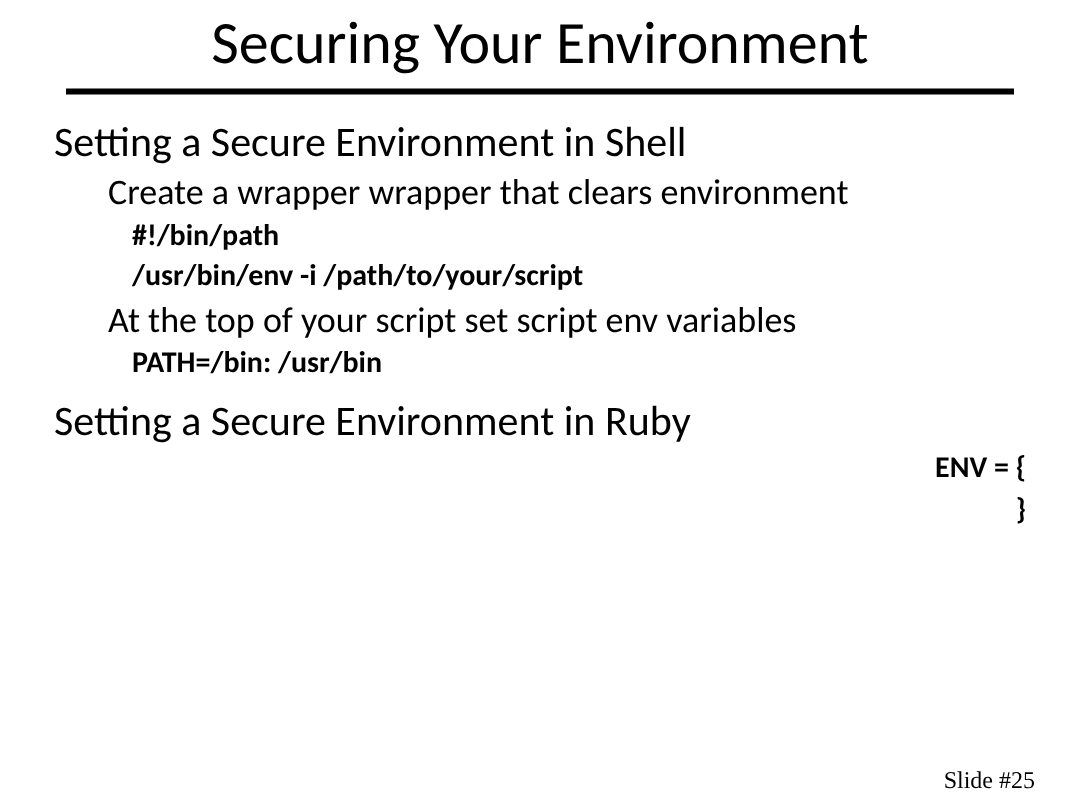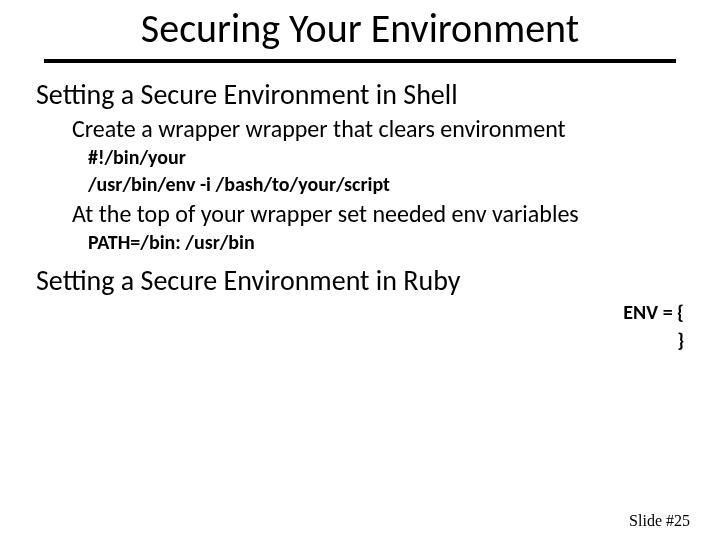--- a/index.html
+++ b/index.html
@@ -65,24 +65,24 @@
 <body>
 
 <div class="slide">
 
   <div class="title">Securing Your Environment</div>
   <hr class="rule">
 
   <div class="h2">Setting a Secure Environment in Shell</div>
 
   <div class="body1">Create a wrapper wrapper that clears environment</div>
-  <div class="code">#!/bin/your</div>
-  <div class="code">/usr/bin/env -i /bash/to/your/script</div>
+  <div class="code">#!/bin/path</div>
+  <div class="code">/usr/bin/env -i /path/to/your/script</div>
 
-  <div class="body1">At the top of your wrapper set needed env variables</div>
+  <div class="body1">At the top of your script set script env variables</div>
   <div class="code">PATH=/bin: /usr/bin</div>
 
   <div class="h2" style="margin-top:8px">Setting a Secure Environment in Ruby</div>
 
   <div class="code2">ENV = {</div>
   <div class="code2">}</div>
 
   <div class="footer">Slide #25</div>
 </div>
 

